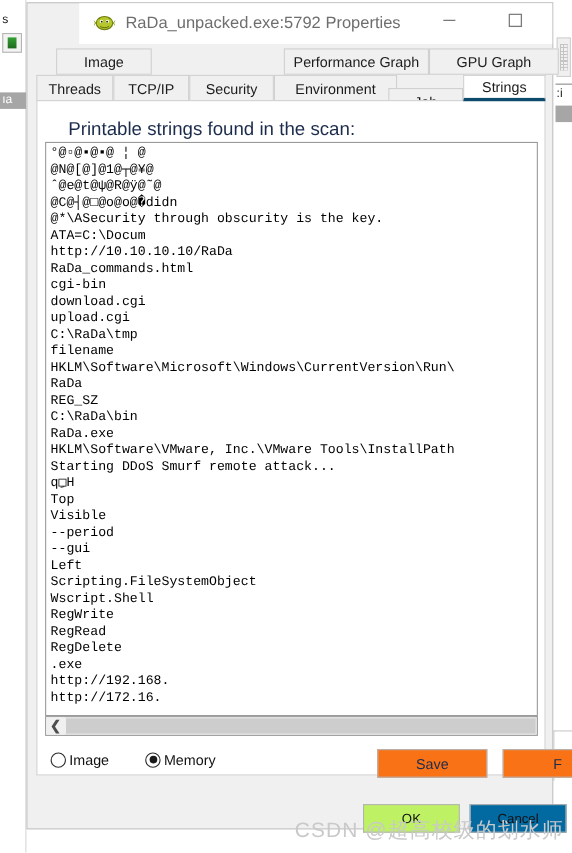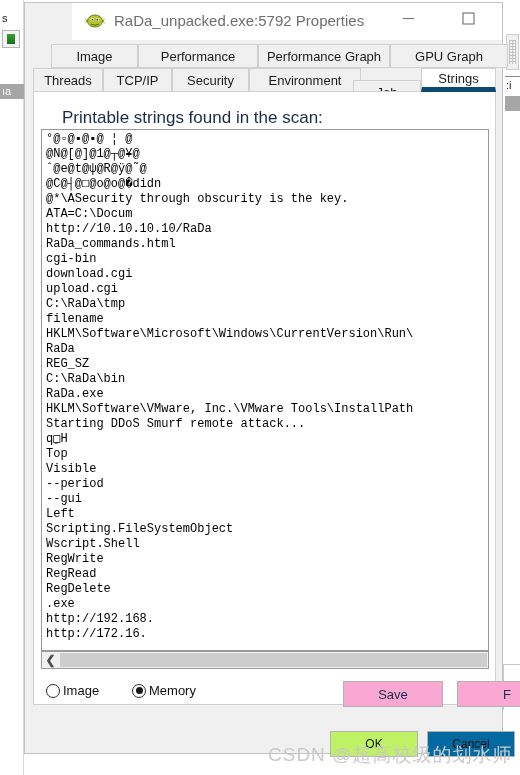--- a/index.html
+++ b/index.html
@@ -110,21 +110,21 @@
   .tabrow.r2 { top: 24px; }
   .tab {
     position: absolute; top: 0; height: 24px;
     background: #f0f0f0;
     border: 1px solid #d0d0d0;
     display: flex; align-items: center; justify-content: center;
     font-size: 13px; color: #1c1c1c; white-space: nowrap;
   }
   .tab.active {
     background: #ffffff;
-    border-bottom: 5px solid #0c4a6e;
+    border-bottom: 3px solid #0c4a6e;
     z-index: 3;
   }
 
   
   #page {
     position: absolute; left: 8px; top: 88px;
     width: 463px; height: 614px;
     background: #ffffff;
     border: 1px solid #d0d0d0;
   }
@@ -177,21 +177,21 @@
   .radio i {
     width: 7px; height: 7px; border-radius: 50%; background: #1a1a1a;
     display: none;
   }
   .radio.on i { display: block; }
   #radio-image { left: 12px; top: 591px; }
   #radio-memory { left: 98px; top: 591px; }
 
   .pbtn {
     position: absolute; height: 26px;
-    background: #f9a8d4; border: 1px solid #b3b3b3;
+    background: #f97316; border: 1px solid #b3b3b3;
     display: flex; align-items: center; justify-content: center;
     font-size: 13px; color: #1b2b4b;
   }
   #btn-save { left: 309px; top: 589px; width: 100px; }
   #btn-find { left: 423px; top: 589px; width: 100px; overflow: hidden; }
 
   #btn-ok { position: absolute; left: 305px; top: 728px; width: 88px; height: 26px;
             background: #bef264; border: 1px solid #b3b3b3;
             display: flex; align-items: center; justify-content: center;
             font-size: 12px; color: #111; }
@@ -262,21 +262,20 @@
       <svg width="14" height="14" viewBox="0 0 14 14">
         <line x1="1.5" y1="1.5" x2="12.5" y2="12.5" stroke="#8a8a8a" stroke-width="1.2"></line>
         <line x1="12.5" y1="1.5" x2="1.5" y2="12.5" stroke="#8a8a8a" stroke-width="1.2"></line>
       </svg>
     </div>
   </div>
 
   <div id="tabstrip">
     <div class="tabrow r1">
       <div class="tab" style="left:18px;  width:87px;">Image</div>
-      <div class="tab" style="left:105px; width:120px;">Performance</div>
       <div class="tab" style="left:225px; width:132px;">Performance Graph</div>
       <div class="tab" style="left:357px; width:118px;">GPU Graph</div>
     </div>
     <div class="tabrow r2">
       <div class="tab" style="left:0px;   width:70px;">Threads</div>
       <div class="tab" style="left:70px;  width:69px;">TCP/IP</div>
       <div class="tab" style="left:139px; width:77px;">Security</div>
       <div class="tab" style="left:216px; width:112px;">Environment</div>
       <div class="tab" style="left:320px; width:68px;margin-top:12px;">Job</div>
       <div class="tab active" style="left:388px; width:75px;">Strings</div>

